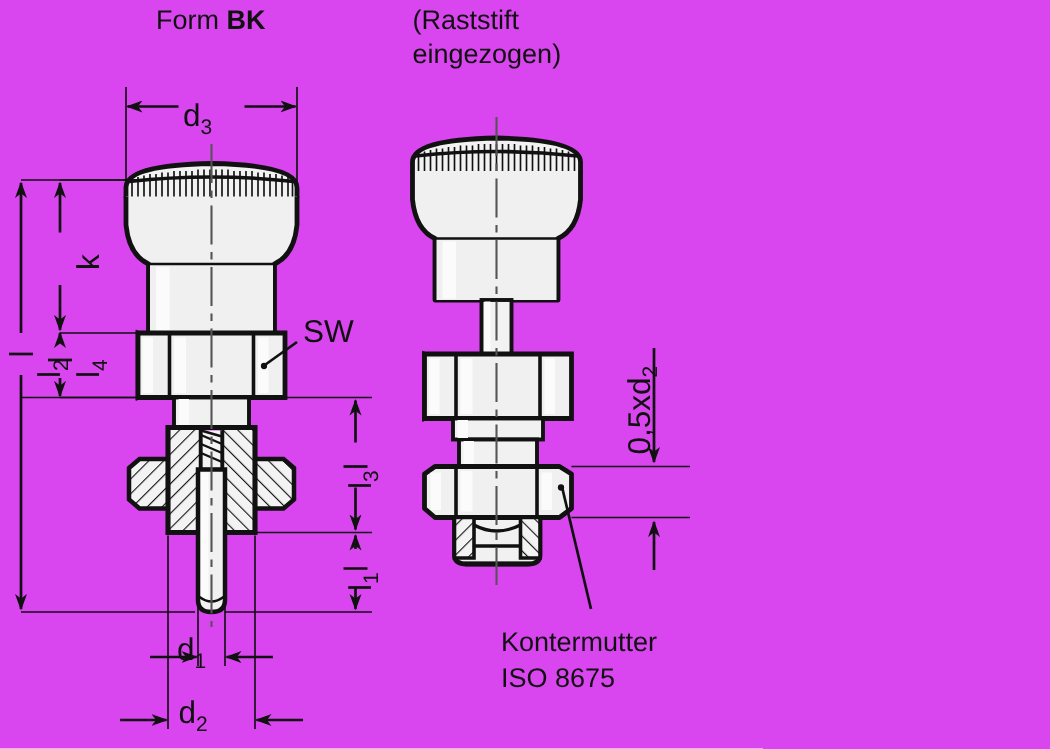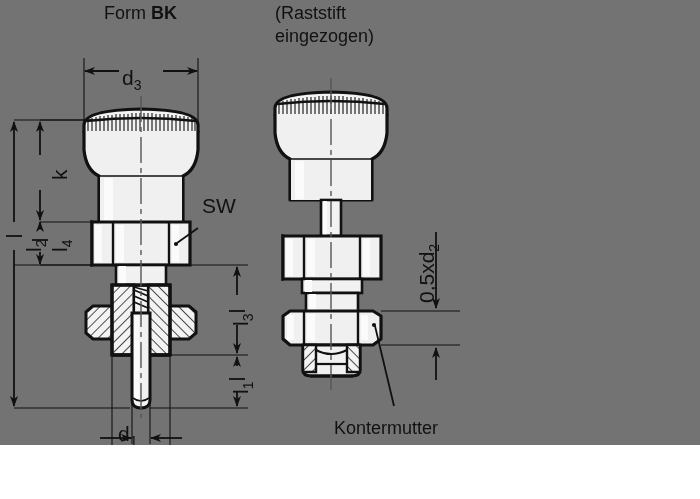--- a/index.html
+++ b/index.html
@@ -3,22 +3,22 @@
 <meta charset="utf-8">
 <style>
   html, body {
     margin: 0;
     padding: 0;
     background: #ffffff;
   }
   #root {
     position: relative;
     width: 700px;
-    height: 445px;
-    background: #737373;
+    height: 499px;
+    background: #d946ef;
     font-family: "Liberation Sans", sans-serif;
     overflow: hidden;
     text-decoration: underline;
   }
   #drawing {
     position: absolute;
     left: 0;
     top: 0;
     width: 700px;
     height: 499px;
@@ -327,21 +327,22 @@
   <div class="lbl dim rot90" style="left:48px; top:252px;"><span>l</span><sub>4</sub></div>
 
   <div class="lbl dim rot90" style="left:22px; top:252px;"><span>l</span><sub>2</sub></div>
 
   <div class="lbl dim rot90" style="left:229px; top:326px;"><span>l</span><sub>3</sub></div>
 
   <div class="lbl dim rot90" style="left:229px; top:394px;"><span>l</span><sub>1</sub></div>
 
   <div class="lbl dim" style="left:118px; top:422px;"><span>d</span><sub>1</sub></div>
 
-  <div class="lbl dim" style="left:130px; top:464px;"><span>d</span><sub>2</sub></div>
+  <div class="lbl dim" style="left:119px; top:464px;"><span>d</span><sub>2</sub></div>
 
   <div class="lbl dim rot90" style="left:415px; top:303px;"><span>0,5xd</span><sub>2</sub></div>
 
-  <div class="lbl dim" style="left:202px; top:194px;">SW</div>
+  <div class="lbl dim" style="left:202px; top:210px;">SW</div>
 
   <div class="lbl note" style="left:334px; top:418px;">Kontermutter</div>
+  <div class="lbl note" style="left:334px; top:442px;">ISO 8675</div>
 
 </div>
 
 </body></html>

